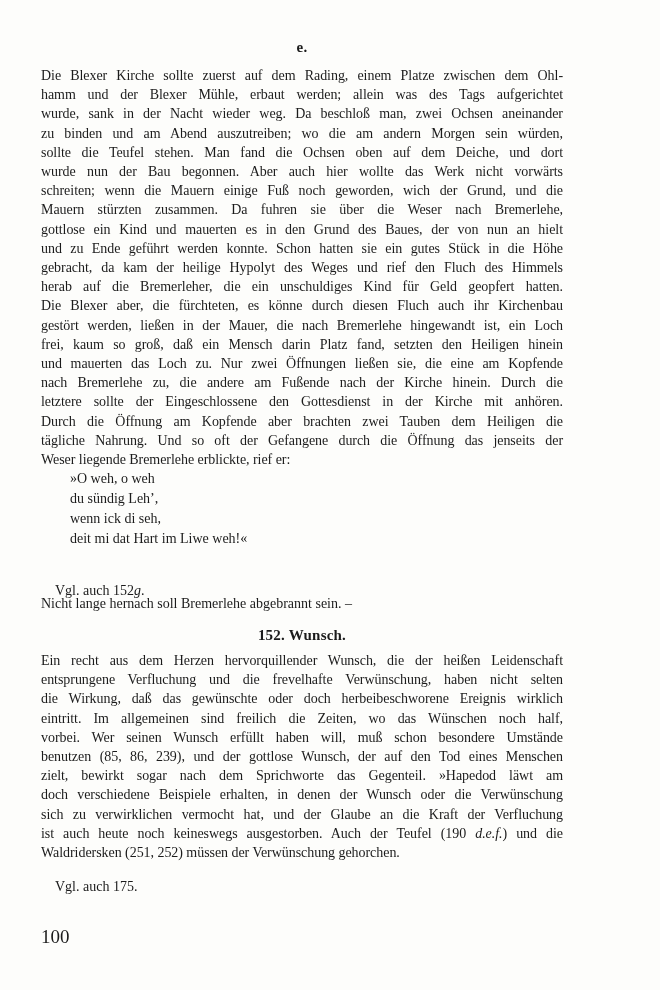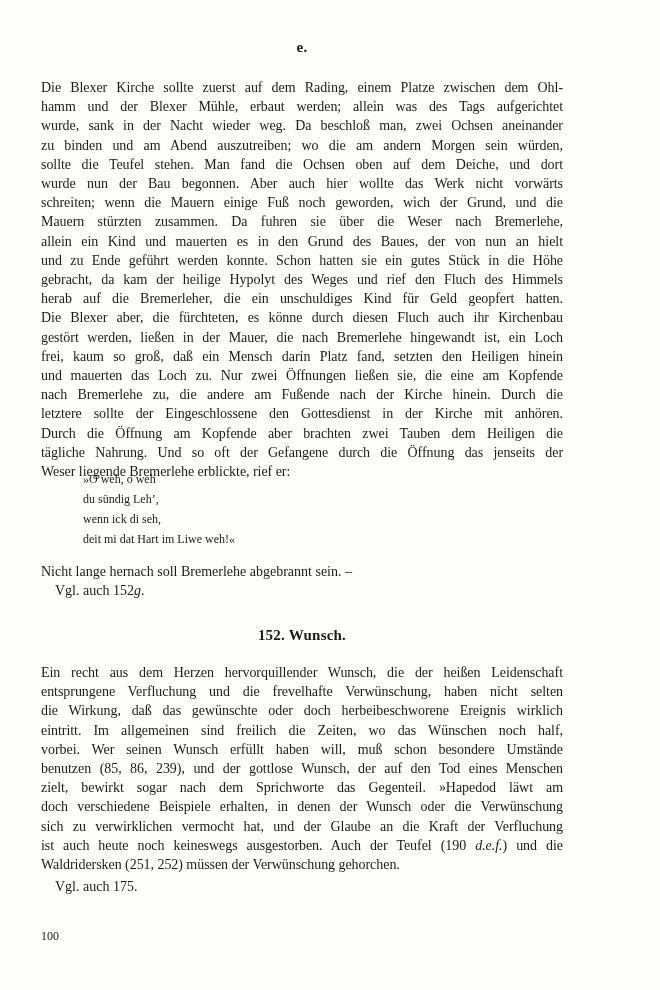--- a/index.html
+++ b/index.html
@@ -29,52 +29,52 @@
     line-height: 19px;
     letter-spacing: 0.2px;
   }
   .para {
     position: absolute;
     left: 41px;
     width: 522px;
     font-size: 14px;
     line-height: 19.2px;
     letter-spacing: -0.05px;
-    margin-top: 12px;
   }
   .justified .line {
     text-align: justify;
     text-align-last: justify;
   }
   .justified .line.last {
     text-align: center;
     text-align-last: left;
   }
   .verse {
     position: absolute;
-    left: 83px;
+    left: 70px;
     width: 420px;
-    font-size: 12px;
+    font-size: 14px;
     line-height: 20px;
   }
   .plainline {
     position: absolute;
     font-size: 14px;
     line-height: 19.2px;
+    margin-top: 32px;
   }
   .vgl {
     position: absolute;
     left: 55px;
     font-size: 14px;
     line-height: 19.2px;
   }
   .folio {
     position: absolute;
     left: 41px;
-    font-size: 12px;
+    font-size: 19px;
     line-height: 19px;
   }
   .it {
     font-style: italic;
   }
 </style>
 </head>
 <body style="background: rgb(253, 253, 251);">
 
 <div class="page" style="color: rgb(27, 27, 27);">
@@ -83,21 +83,21 @@
 
   <div class="para justified" style="top:66px;">
       <div class="line">Die Blexer Kirche sollte zuerst auf dem Rading, einem Platze zwischen dem Ohl-</div>
       <div class="line">hamm und der Blexer Mühle, erbaut werden; allein was des Tags aufgerichtet</div>
       <div class="line">wurde, sank in der Nacht wieder weg. Da beschloß man, zwei Ochsen aneinander</div>
       <div class="line">zu binden und am Abend auszutreiben; wo die am andern Morgen sein würden,</div>
       <div class="line">sollte die Teufel stehen. Man fand die Ochsen oben auf dem Deiche, und dort</div>
       <div class="line">wurde nun der Bau begonnen. Aber auch hier wollte das Werk nicht vorwärts</div>
       <div class="line">schreiten; wenn die Mauern einige Fuß noch geworden, wich der Grund, und die</div>
       <div class="line">Mauern stürzten zusammen. Da fuhren sie über die Weser nach Bremerlehe,</div>
-      <div class="line">allein ein Kind und mauerten es in den Grund des Baues, der von nun an hielt</div>
+      <div class="line">gottlose ein Kind und mauerten es in den Grund des Baues, der von nun an hielt</div>
       <div class="line">und zu Ende geführt werden konnte. Schon hatten sie ein gutes Stück in die Höhe</div>
       <div class="line">gebracht, da kam der heilige Hypolyt des Weges und rief den Fluch des Himmels</div>
       <div class="line">herab auf die Bremerleher, die ein unschuldiges Kind für Geld geopfert hatten.</div>
       <div class="line">Die Blexer aber, die fürchteten, es könne durch diesen Fluch auch ihr Kirchenbau</div>
       <div class="line">gestört werden, ließen in der Mauer, die nach Bremerlehe hingewandt ist, ein Loch</div>
       <div class="line">frei, kaum so groß, daß ein Mensch darin Platz fand, setzten den Heiligen hinein</div>
       <div class="line">und mauerten das Loch zu. Nur zwei Öffnungen ließen sie, die eine am Kopfende</div>
       <div class="line">nach Bremerlehe zu, die andere am Fußende nach der Kirche hinein. Durch die</div>
       <div class="line">letztere sollte der Eingeschlossene den Gottesdienst in der Kirche mit anhören.</div>
       <div class="line">Durch die Öffnung am Kopfende aber brachten zwei Tauben dem Heiligen die</div>

